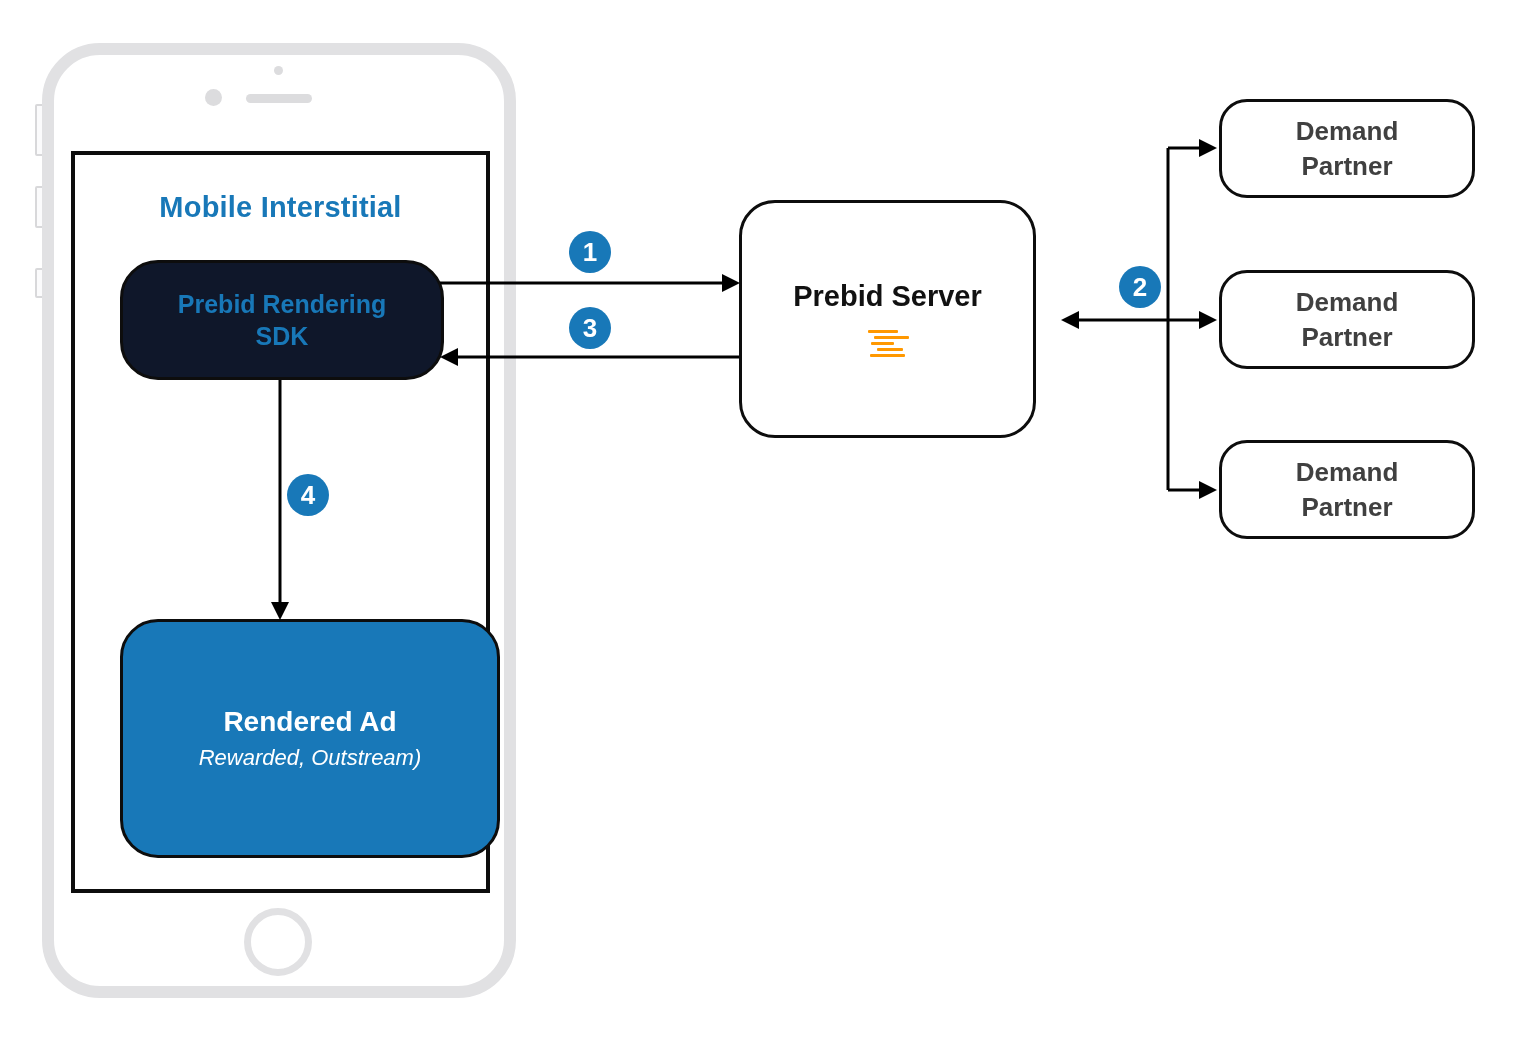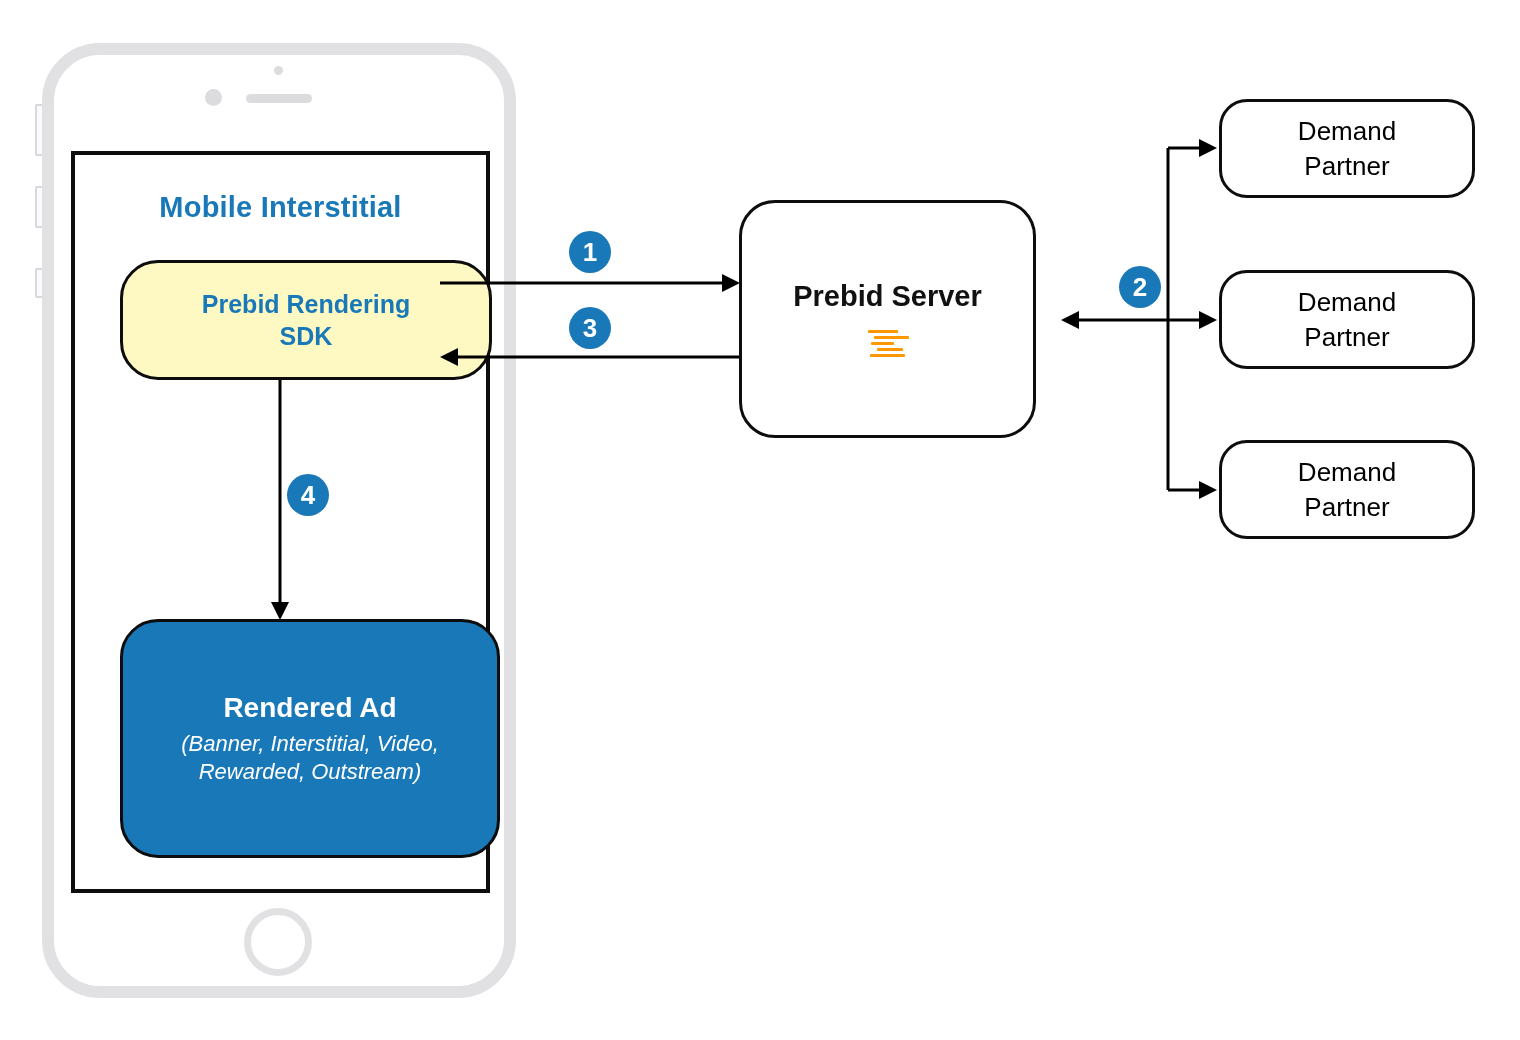--- a/index.html
+++ b/index.html
@@ -30,22 +30,22 @@
   
   .app-box{
     position:absolute;left:71px;top:151px;width:419px;height:742px;box-sizing:border-box;
     border:4px solid #0d0d0d;background:#ffffff;
   }
   .app-title{
     margin-top:36px;text-align:center;color:var(--accent);
     font-size:29px;font-weight:bold;letter-spacing:0.2px;
   }
   .sdk-box{
-    position:absolute;left:120px;top:260px;width:372px;height:120px;box-sizing:border-box;
-    border:3px solid #0d0d0d;border-radius:38px;background:#fef9c3;
+    position:absolute;left:120px;top:260px;width:324px;height:120px;box-sizing:border-box;
+    border:3px solid #0d0d0d;border-radius:38px;background:#0f172a;
     display:flex;align-items:center;justify-content:center;text-align:center;
   }
   .sdk-box .lbl{color:var(--accent);font-size:25px;font-weight:bold;line-height:32px;}
   .sdk-box .lbl span{display:block;}
   .ad-box{
     position:absolute;left:120px;top:619px;width:380px;height:239px;box-sizing:border-box;
     border:3px solid #0d0d0d;border-radius:38px;background:var(--accent);
     display:flex;flex-direction:column;align-items:center;justify-content:center;text-align:center;color:#ffffff;
   }
   .ad-title{font-size:28px;font-weight:bold;margin-bottom:6px;}
@@ -65,21 +65,21 @@
   .prebid-logo .l3{left:6px; top:13px;width:23px;}
   .prebid-logo .l4{left:12px;top:19px;width:26px;}
   .prebid-logo .l5{left:5px; top:25px;width:35px;}
   
   .partner-box{
     position:absolute;left:1219px;width:256px;height:99px;box-sizing:border-box;
     border:3px solid #0d0d0d;border-radius:28px;background:#ffffff;
     display:flex;align-items:center;justify-content:center;text-align:center;
   }
   .partner-box.p1{top:99px;} .partner-box.p2{top:270px;} .partner-box.p3{top:440px;}
-  .partner-box .lbl{color:#000000;font-size:26px;font-weight:normal;line-height:35px;}
+  .partner-box .lbl{color:#404040;font-size:26px;font-weight:bold;line-height:35px;}
   .partner-box .lbl span{display:block;}
   
   svg.arrows{position:absolute;left:0;top:0;width:1520px;height:1040px;pointer-events:none;}
   .arrow-line{stroke:var(--ink);stroke-width:3;fill:none;}
   .arrow-head{fill:var(--ink);stroke:none;}
   
   .step{
     position:absolute;width:42px;height:42px;border-radius:50%;background:var(--accent);
     color:#ffffff;font-size:26px;font-weight:bold;
     display:flex;align-items:center;justify-content:center;
@@ -110,21 +110,20 @@
   <div class="sdk-box">
     <div class="lbl">
       <span>Prebid Rendering</span>
       <span>SDK</span>
     </div>
   </div>
 
   <div class="ad-box">
     <div class="ad-title">Rendered Ad</div>
     <div class="ad-sub">
-      <span>(Banner, Interstitial, Video,</span>
       <span>Rewarded, Outstream)</span>
     </div>
   </div>
 
   <div class="server-box">
     <div class="server-label">Prebid Server</div>
     <div class="prebid-logo">
       <i class="l1"></i>
         <i class="l2"></i>
         <i class="l3"></i>

